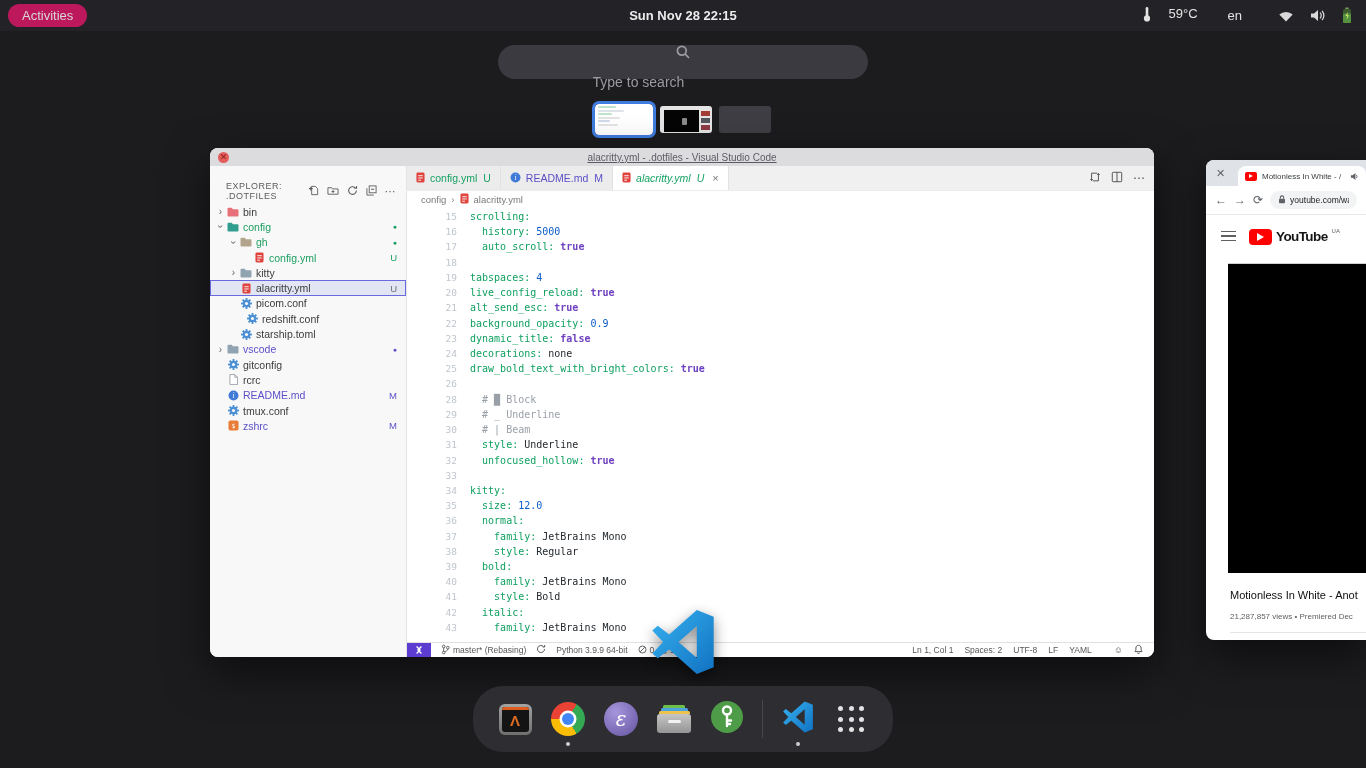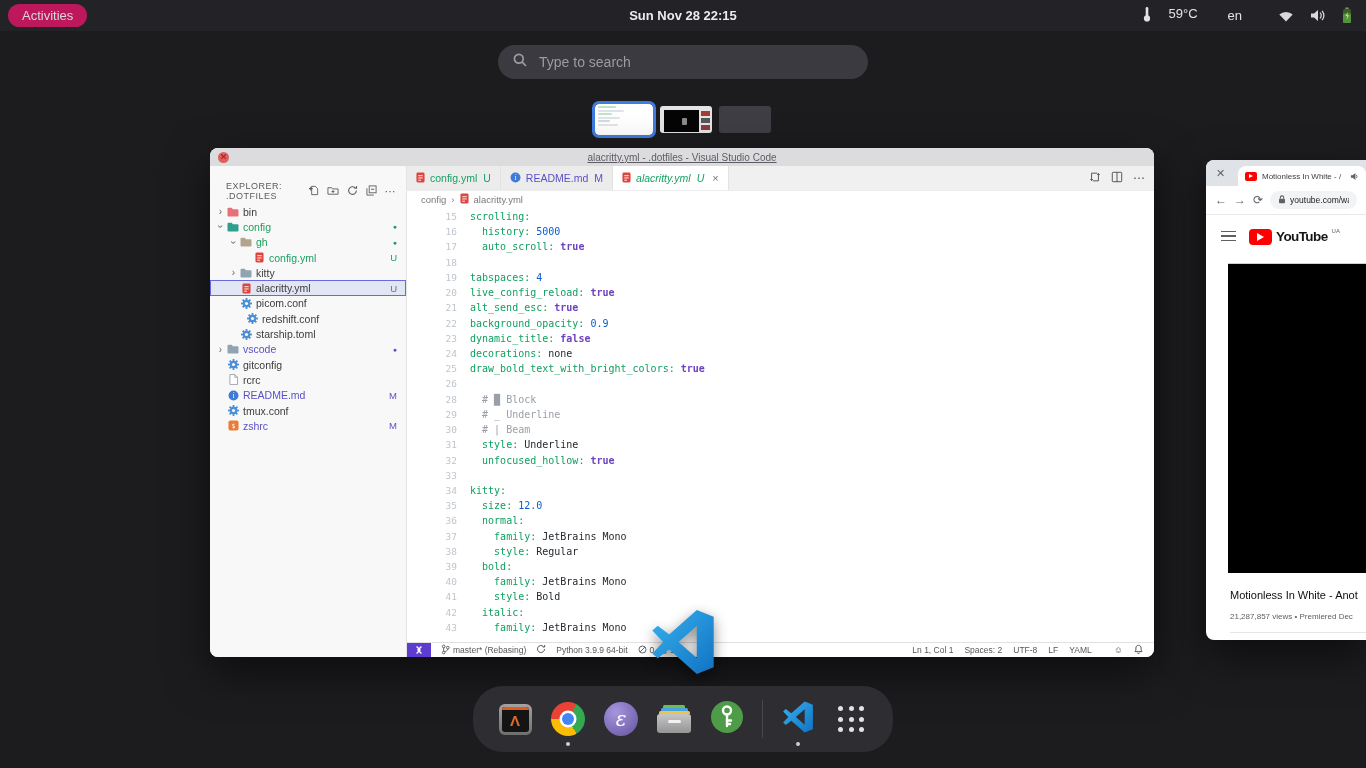--- a/index.html
+++ b/index.html
@@ -10,21 +10,21 @@
   .topbar{position:absolute;top:0;left:0;right:0;height:31px;background:#232327;display:flex;align-items:center;color:#dcdcdc;}
   .activities{margin-left:8px;height:23px;padding:0 14px;border-radius:13px;background:#be185d;font-size:13px;display:flex;align-items:center;color:#d8d8d8;cursor:pointer;}
   .clock{position:absolute;left:50%;transform:translateX(-50%);font-size:13px;font-weight:700;color:#ececec;}
   .tb-right{margin-left:auto;display:flex;align-items:center;margin-right:12px;font-size:13px;color:#e3e3e3;}
   .tb-temp{display:flex;gap:17px;margin-right:30px;}
   .tb-lang{margin-right:36px;}
   .tb-ico{display:flex;align-items:center;margin-right:16px;}
   .tb-ico:last-child{margin-right:2px;}
 
   
-  .search{position:absolute;top:45px;left:50%;transform:translateX(-50%);width:340px;height:34px;border-radius:17px;background:#3a3a40;display:flex;align-items:center;padding:0 15px;gap:10px;}
+  .search{position:absolute;top:45px;left:50%;transform:translateX(-50%);width:340px;height:34px;border-radius:17px;background:#3a3a40;display:flex;align-items:center;padding:0 15px;gap:10px;flex-direction:column;}
   .search input{background:transparent;border:none;outline:none;color:#c5c5cb;font-size:14px;flex:1;font-family:"Liberation Sans",sans-serif;}
   .search input::placeholder{color:#9b9ba1;}
 
   
   .wsrow{position:absolute;top:104px;left:50%;transform:translateX(-50%);display:flex;gap:7px;align-items:center;}
   .ws{width:52px;height:27px;border-radius:3px;overflow:hidden;position:relative;}
   .ws.active{outline:3px solid #3f7ce0;border-radius:4px;}
   .ws1{background:#fff;padding:2px 3px;}
   .ws1 .mini{height:2px;border-radius:1px;margin-bottom:1.6px;}
   .ws2{background:#e4e4e4;}

